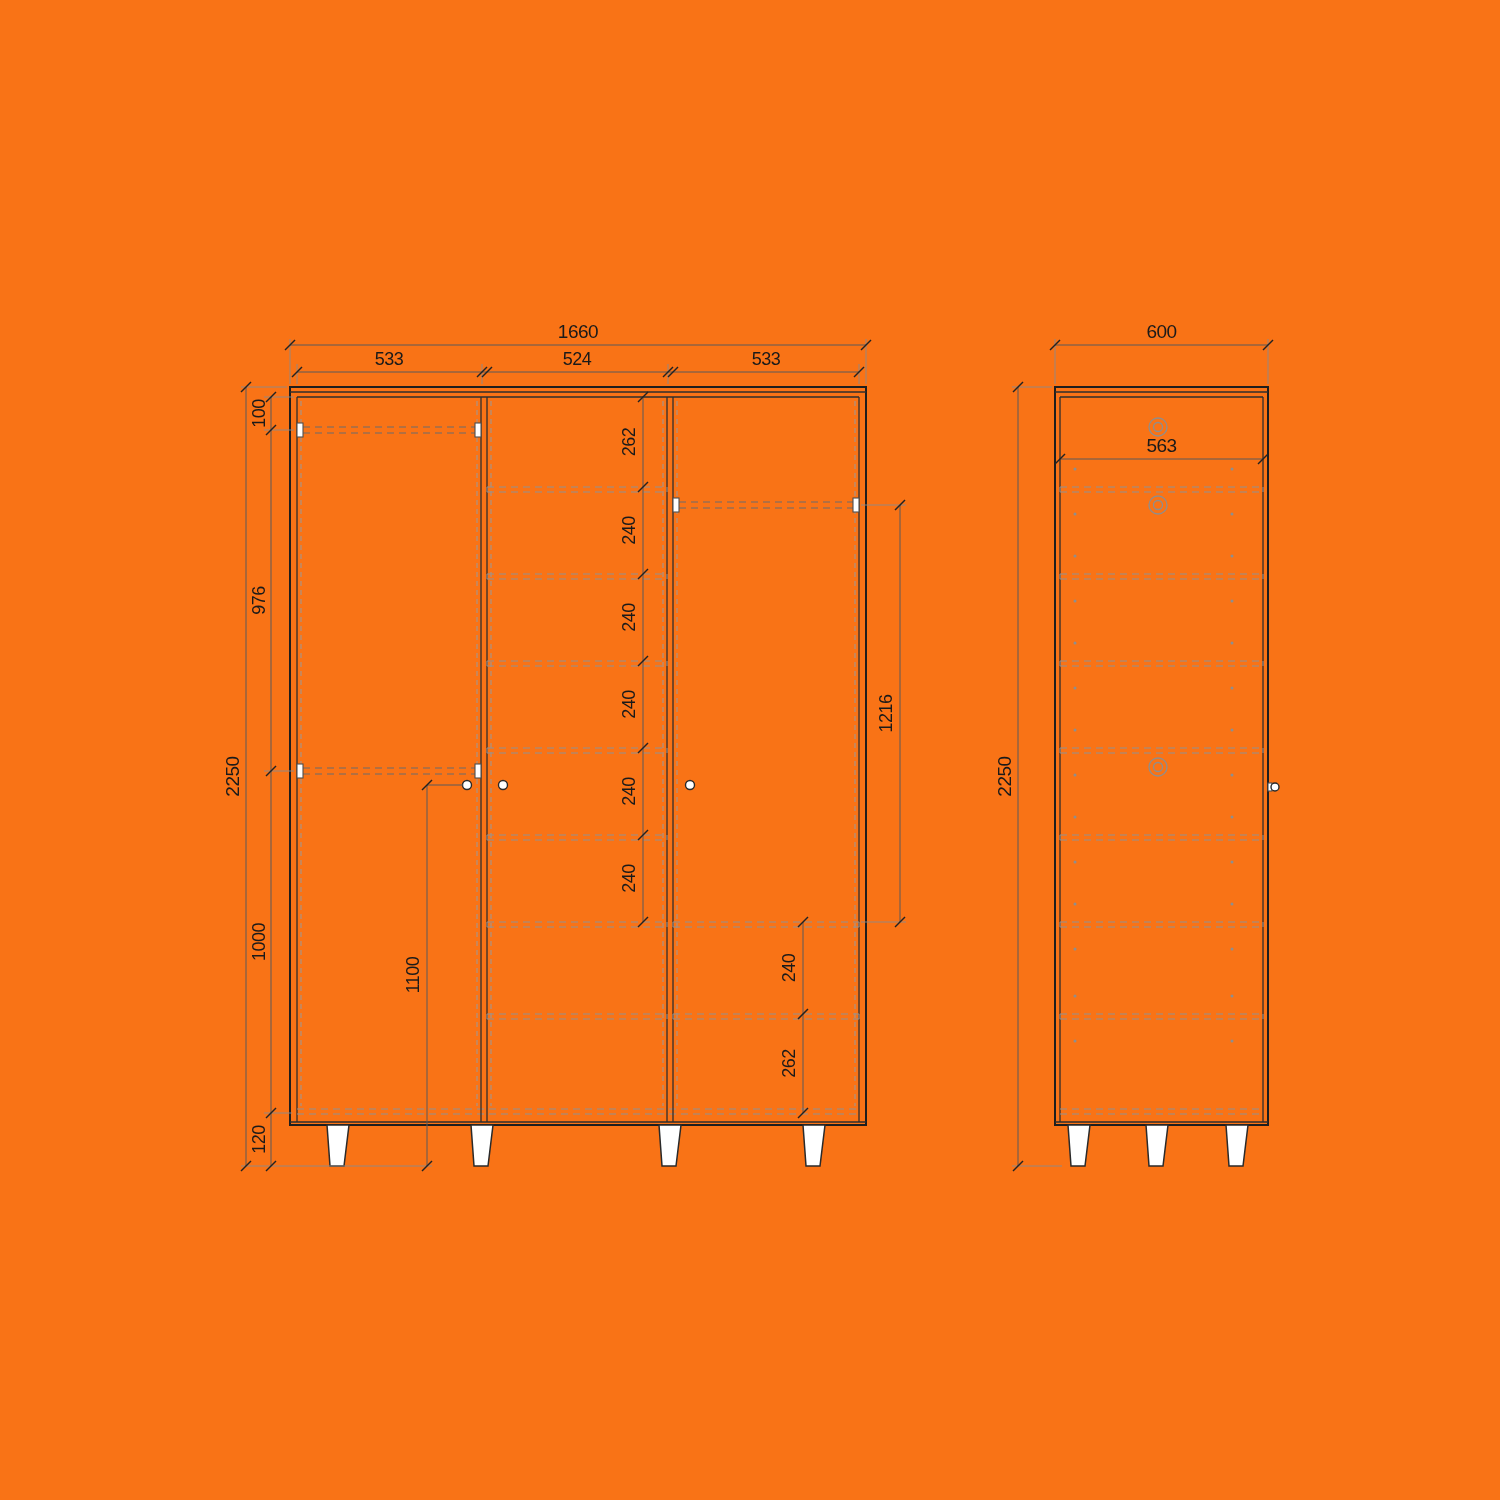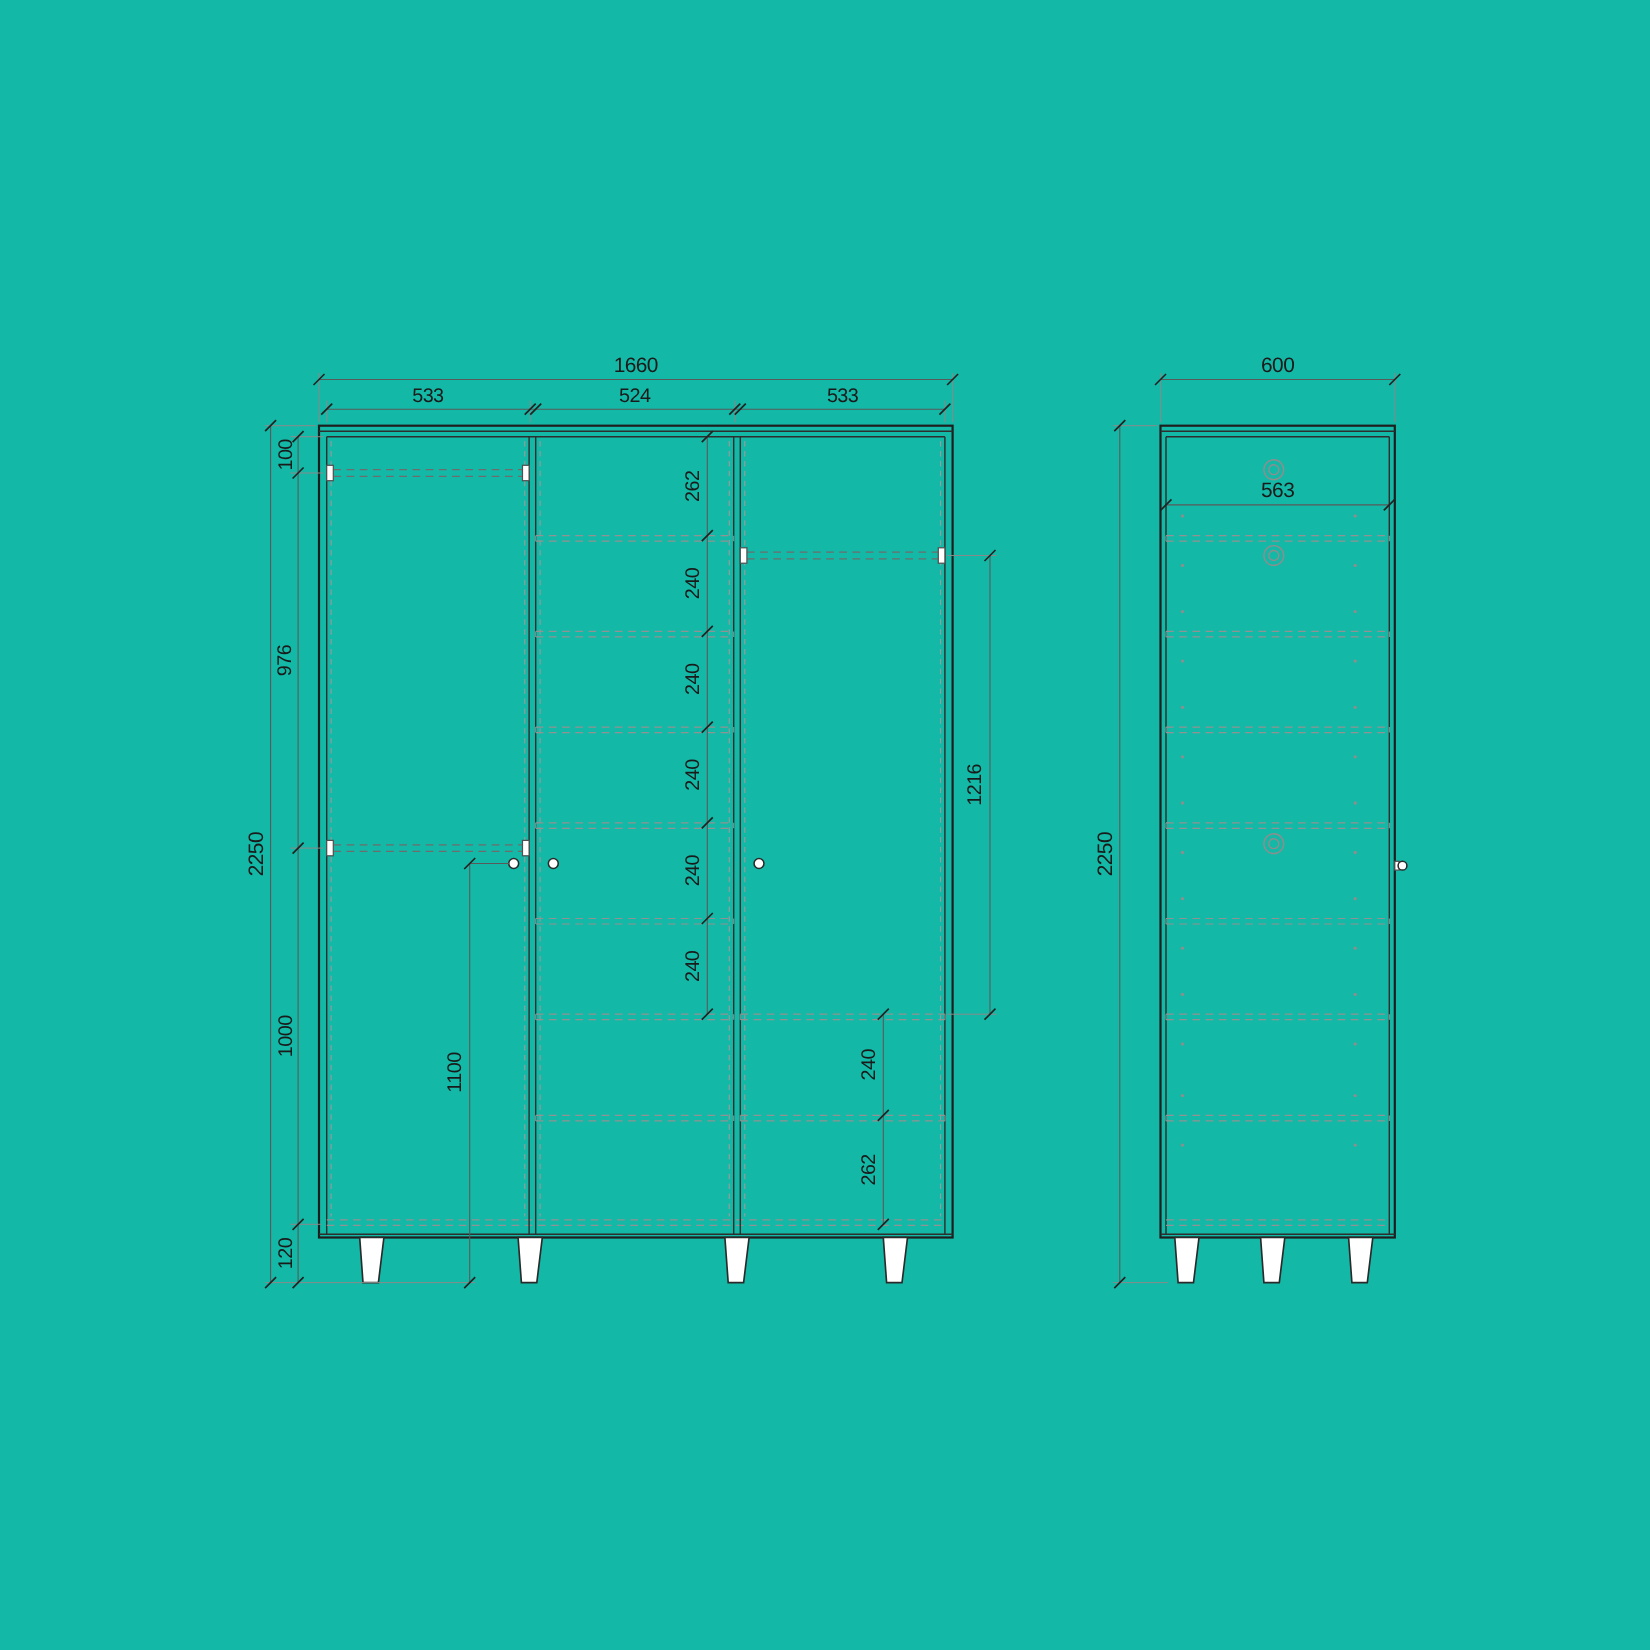--- a/index.html
+++ b/index.html
@@ -1,16 +1,16 @@
 <!DOCTYPE html>
 <html><head>
 <meta charset="utf-8">
 <style>
   html,body{margin:0;padding:0;background:#fff;}
-  .canvas{position:relative;width:1500px;height:1500px;background:#14b8a6;overflow:hidden;
+  .canvas{position:relative;width:1500px;height:1500px;background:#f97316;overflow:hidden;
           font-family:"Liberation Sans",sans-serif;}
   svg{position:absolute;left:0;top:0;}
   
   .s1{fill:none;stroke:#1e1e1e;stroke-width:2;}
   .s2{fill:none;stroke:#2e2e2e;stroke-width:1.3;}
   .s3{stroke:#8f8f8f;stroke-width:1.1;}
   
   .d1{fill:none;stroke:#929292;stroke-width:1.05;stroke-dasharray:7 5;}
   .d2{fill:none;stroke:#6d6d6d;stroke-width:1.05;stroke-dasharray:7 5;}
   .dv{fill:none;stroke:#9a9a9a;stroke-width:1;stroke-dasharray:5 4;}

